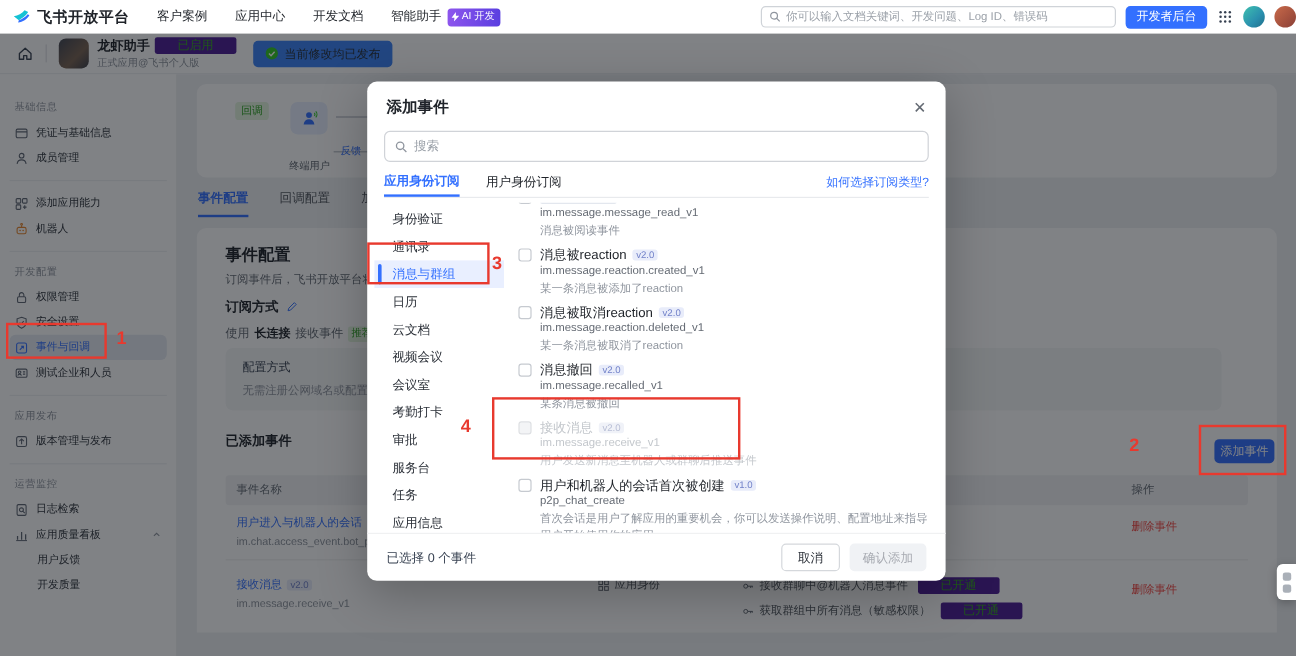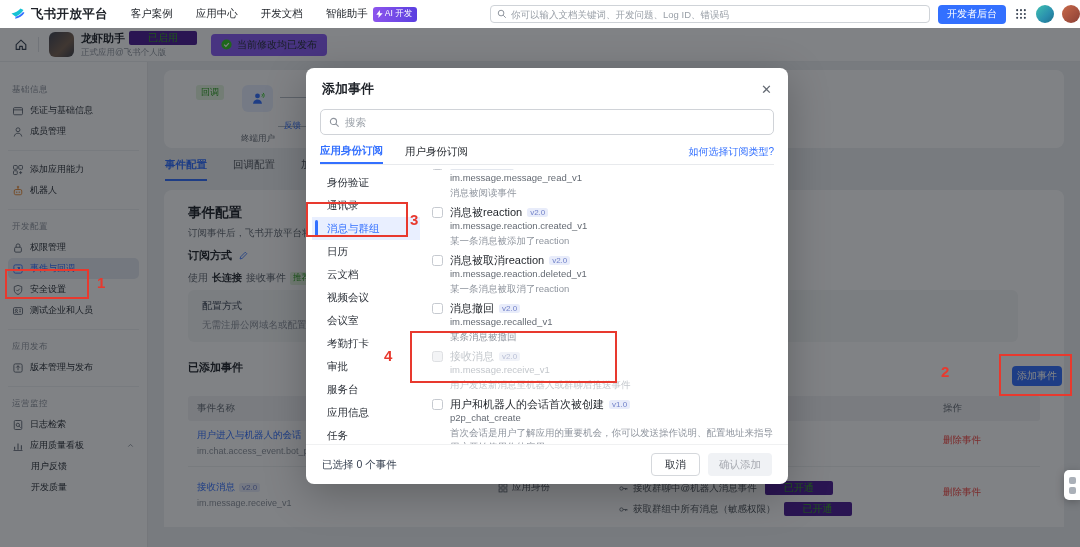--- a/index.html
+++ b/index.html
@@ -8,33 +8,33 @@
     font-family:"Liberation Sans","DejaVu Sans",sans-serif;color:#1f2329}
   .flex{display:flex;align-items:center}
   .ic{flex:none;display:inline-block}
   svg{display:block}
   
   #navbar{position:absolute;left:0;top:0;width:1080px;height:28px;background:#fff;display:flex;align-items:center;padding:0 10px;z-index:5}
   .brand{font-size:12.5px;font-weight:bold;margin-left:5px;letter-spacing:.3px}
   .nav-item{font-size:10.5px;color:#1f2329;margin-left:23px}
   .ai-badge{margin-left:5px;font-size:8.5px;color:#fff;background:linear-gradient(90deg,#8d55ed,#5a3fe0);
     border-radius:3px;padding:1.5px 5px 1.5px 3px;display:flex;align-items:center;gap:2px}
-  .searchbox{margin-left:auto;width:440px;height:18px;border:1px solid #cfd3d8;border-radius:4px;display:flex;align-items:center;padding:0 6px;gap:4px}
+  .searchbox{margin-left:auto;width:296px;height:18px;border:1px solid #cfd3d8;border-radius:4px;display:flex;align-items:center;padding:0 6px;gap:4px}
   .searchbox input{border:none;outline:none;flex:1;font-size:9.5px;color:#374151;font-family:inherit}
   .searchbox input::placeholder{color:#9aa0a8}
   .console-btn{margin-left:8px;height:19px;padding:0 9px;background:#3370ff;color:#fff;border:none;border-radius:4px;font-size:10px;font-family:inherit;display:flex;align-items:center}
   .avatar{border-radius:50%;flex:none}
   
   #subheader{position:absolute;left:0;top:28px;width:1080px;height:34px;background:#fff;display:flex;align-items:center;padding:0 14px;border-bottom:1px solid #eceef1}
   .vline{width:1px;height:15px;background:#dfe1e5;margin:0 10px}
   .app-avatar{width:25px;height:25px;border-radius:6px;background:linear-gradient(135deg,#414653,#7a6353 60%,#3c3f49);flex:none}
   .app-name{font-size:11px;font-weight:bold}
   .badge-green{font-size:10px;color:#35a520;background:#4c1d95;border-radius:2px;padding:0 19px;margin-left:4px}
   .app-sub{font-size:8.5px;color:#8f959e;margin-top:1px}
-  .publish-pill{margin-left:14px;background:#8b5cf6;border-radius:4px;height:22px;display:flex;align-items:center;gap:5px;padding:0 10px;font-size:10px;color:#27303b}
+  .publish-pill{margin-left:14px;background:#3b82f6;border-radius:4px;height:22px;display:flex;align-items:center;gap:5px;padding:0 10px;font-size:10px;color:#27303b}
   
   #sidebar{position:absolute;left:0;top:62px;width:148px;bottom:0;background:#fff;border-right:1px solid #e8e9eb;padding-top:14px}
   .side-sec{margin:0 8px;padding-top:5px}
   .side-sec + .side-sec{border-top:1px solid #eef0f2;margin-top:8px;padding-top:8px}
   .s-head{font-size:8.5px;color:#8f959e;padding:3px 4px 4px;letter-spacing:.5px}
   .s-item{height:21px;display:flex;align-items:center;gap:6px;padding:0 4px;border-radius:5px;font-size:9px;color:#2b3038;position:relative}
   .s-item.active{background:#e6eaf2;color:#3370ff}
   .s-item.child{padding-left:23px}
   .chev{margin-left:auto}
   
@@ -252,39 +252,39 @@
         <span class="ic">
             <svg width="12" height="12" viewBox="0 0 16 16">
               <g fill="none" stroke="#5f6673" stroke-width="1.2">
                 <rect x="3.5" y="7" width="9" height="6.5" rx="1.5"></rect>
                 <path d="M5.5 7V5a2.5 2.5 0 0 1 5 0v2"></path>
               </g>
             </svg>
           </span>
         <span>权限管理</span>
       </div>
+      <div class="s-item">
+        <span class="ic">
+            <svg width="12" height="12" viewBox="0 0 16 16">
+              <path d="M8 1.8 13 3.6V8c0 3-2 4.7-5 6-3-1.3-5-3-5-6V3.6z" fill="none" stroke="#5f6673" stroke-width="1.2"></path>
+              <path d="M5.8 7.8 7.4 9.4 10.4 6.2" fill="none" stroke="#5f6673" stroke-width="1.2"></path>
+            </svg>
+          </span>
+        <span>安全设置</span>
+      </div>
       <div class="s-item active">
         <span class="ic">
             <svg width="12" height="12" viewBox="0 0 16 16">
               <g fill="none" stroke="#3370ff" stroke-width="1.2">
                 <rect x="2.5" y="2.5" width="11" height="11" rx="2"></rect>
                 <path d="M6 10l4-4M10 8.6V6H7.4"></path>
               </g>
             </svg>
           </span>
         <span>事件与回调</span>
-      </div>
-      <div class="s-item">
-        <span class="ic">
-            <svg width="12" height="12" viewBox="0 0 16 16">
-              <path d="M8 1.8 13 3.6V8c0 3-2 4.7-5 6-3-1.3-5-3-5-6V3.6z" fill="none" stroke="#5f6673" stroke-width="1.2"></path>
-              <path d="M5.8 7.8 7.4 9.4 10.4 6.2" fill="none" stroke="#5f6673" stroke-width="1.2"></path>
-            </svg>
-          </span>
-        <span>安全设置</span>
       </div>
       <div class="s-item">
         <span class="ic">
             <svg width="12" height="12" viewBox="0 0 16 16">
               <g fill="none" stroke="#5f6673" stroke-width="1.2">
                 <rect x="2" y="3.5" width="12" height="9" rx="1.5"></rect>
                 <circle cx="5.8" cy="7" r="1.4"></circle>
                 <path d="M3.8 10.8c.3-1.2 1-1.8 2-1.8s1.7.6 2 1.8M9.5 6.5H12M9.5 9H12"></path>
               </g>
             </svg>
@@ -492,22 +492,22 @@
         <div class="cat">身份验证</div>
         <div class="cat">通讯录</div>
         <div class="cat sel">消息与群组</div>
         <div class="cat">日历</div>
         <div class="cat">云文档</div>
         <div class="cat">视频会议</div>
         <div class="cat">会议室</div>
         <div class="cat">考勤打卡</div>
         <div class="cat">审批</div>
         <div class="cat">服务台</div>
+        <div class="cat">任务</div>
         <div class="cat">应用信息</div>
-        <div class="cat">任务</div>
       </div>
       <div class="evlist">
         <div class="ev" style="margin-top:-12px">
           <span class="cb"></span>
           <div class="ev-main">
             <div class="ev-t">
                 <span class="sliver"></span>
               </div>
             <div class="ev-id">im.message.message_read_v1</div>
             <div class="ev-desc">消息被阅读事件</div>

